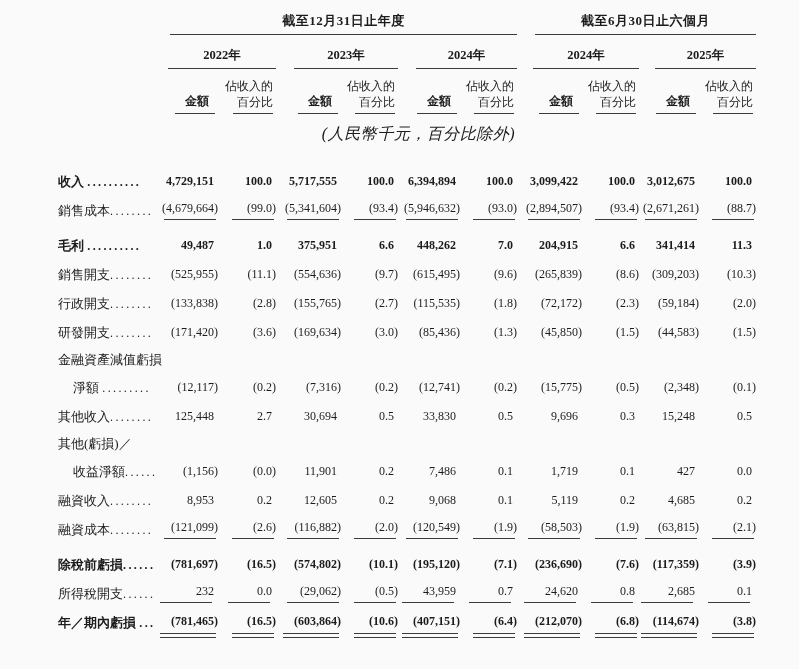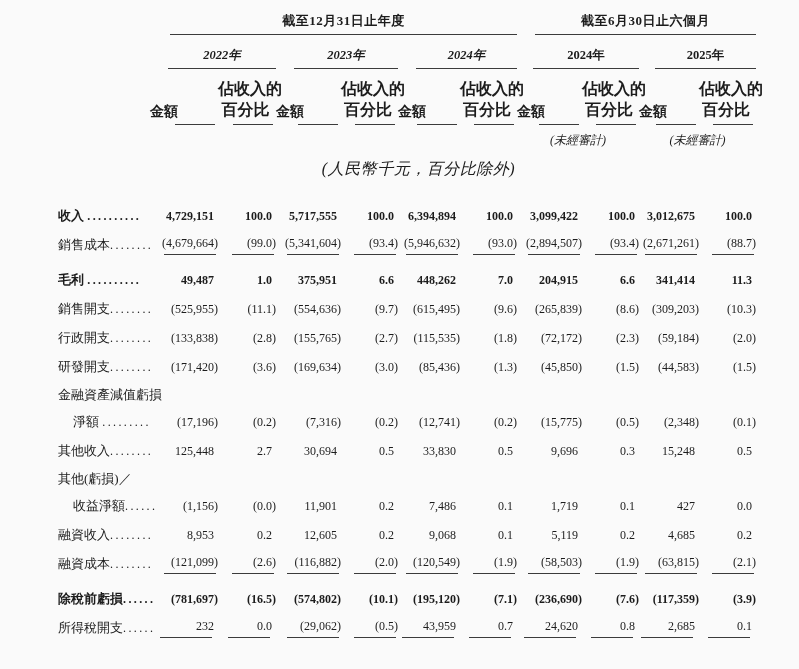--- a/index.html
+++ b/index.html
@@ -24,27 +24,27 @@
     padding-bottom:4px;border-bottom:1.4px solid #3b3b3b;
     white-space:nowrap;letter-spacing:.5px;
   }
   .grp.g1{margin-left:20px;}
   .grp.g2{margin-left:18px;}
   .yr{
     font-weight:700;font-size:12.5px;text-align:center;
     padding:12px 0 4px 0;border-bottom:1.4px solid #3b3b3b;
     white-space:nowrap;
   }
-  .yr.g1{margin-left:18px;font-style:italic;}
+  .yr.g1{margin-left:18px;}
   .yr.g2{margin-left:16px;}
   .r-sub td{vertical-align:bottom;padding-top:10px;}
-  .shx{display:block;text-align:left;padding-right:9px;
-       font-weight:700;font-size:14px;white-space:nowrap;}
-  .shp{display:block;text-align:center;padding-right:3px;
-       font-weight:700;font-size:16px;line-height:1.3;white-space:nowrap;}
+  .shx{display:block;text-align:right;padding-right:9px;
+       font-weight:700;font-size:12px;white-space:nowrap;}
+  .shp{display:block;text-align:right;padding-right:3px;
+       font-weight:400;font-size:12px;line-height:1.3;white-space:nowrap;}
   td.sh-amt::after,td.sh-pct::after{
     content:"";display:block;width:40px;
     border-bottom:1.3px solid #3b3b3b;
     margin:3px 3px 0 auto;
   }
   .unaud{
     text-align:center;font-style:italic;font-size:12px;
     padding-top:7px;white-space:nowrap;
   }
   .note{
@@ -165,26 +165,20 @@
           <td class="sh-amt">
             <span class="shx">金額</span>
           </td>
           <td class="sh-pct">
             <span class="shp">佔收入的</span>
             <span class="shp">百分比</span>
           </td>
         </tr>
       <tr>
         <td></td>
-        <td colspan="6"></td>
-        <td colspan="2" class="unaud">(未經審計)</td>
-        <td colspan="2" class="unaud">(未經審計)</td>
-      </tr>
-      <tr>
-        <td></td>
         <td colspan="6" class="note">(人民幣千元，百分比除外)</td>
         <td colspan="4"></td>
       </tr>
     </thead>
     <tbody>
         <tr class="bold">
           <td class="lbl"><span>收入 </span><span class="leader">..........</span></td>
           <td class="v amt">4,729,151</td>
           <td class="v pct">100.0</td>
           <td class="v amt">5,717,555</td>
@@ -259,21 +253,21 @@
           <td class="v amt paren">(45,850)</td>
           <td class="v pct paren">(1.5)</td>
           <td class="v amt paren">(44,583)</td>
           <td class="v pct paren">(1.5)</td>
         </tr>
         <tr class="lonly">
           <td class="lbl" colspan="11"><span>金融資產減值虧損</span></td>
         </tr>
         <tr>
           <td class="lbl ind"><span>淨額 </span><span class="leader">.........</span></td>
-          <td class="v amt paren">(17,196)</td>
+          <td class="v amt paren">(12,117)</td>
           <td class="v pct paren">(0.2)</td>
           <td class="v amt paren">(7,316)</td>
           <td class="v pct paren">(0.2)</td>
           <td class="v amt paren">(12,741)</td>
           <td class="v pct paren">(0.2)</td>
           <td class="v amt paren">(15,775)</td>
           <td class="v pct paren">(0.5)</td>
           <td class="v amt paren">(2,348)</td>
           <td class="v pct paren">(0.1)</td>
         </tr>
@@ -351,15 +345,28 @@
           <td class="v pct sep1">0.0</td>
           <td class="v amt paren sep1">(29,062)</td>
           <td class="v pct paren sep1">(0.5)</td>
           <td class="v amt sep1">43,959</td>
           <td class="v pct sep1">0.7</td>
           <td class="v amt sep1">24,620</td>
           <td class="v pct sep1">0.8</td>
           <td class="v amt sep1">2,685</td>
           <td class="v pct sep1">0.1</td>
         </tr>
+        <tr class="bold has-sep last">
+          <td class="lbl"><span>年／期內虧損 </span><span class="leader">...</span></td>
+          <td class="v amt paren sep2">(781,465)</td>
+          <td class="v pct paren sep2">(16.5)</td>
+          <td class="v amt paren sep2">(603,864)</td>
+          <td class="v pct paren sep2">(10.6)</td>
+          <td class="v amt paren sep2">(407,151)</td>
+          <td class="v pct paren sep2">(6.4)</td>
+          <td class="v amt paren sep2">(212,070)</td>
+          <td class="v pct paren sep2">(6.8)</td>
+          <td class="v amt paren sep2">(114,674)</td>
+          <td class="v pct paren sep2">(3.8)</td>
+        </tr>
       </tbody>
   </table>
 </div>
 
 </body></html>

